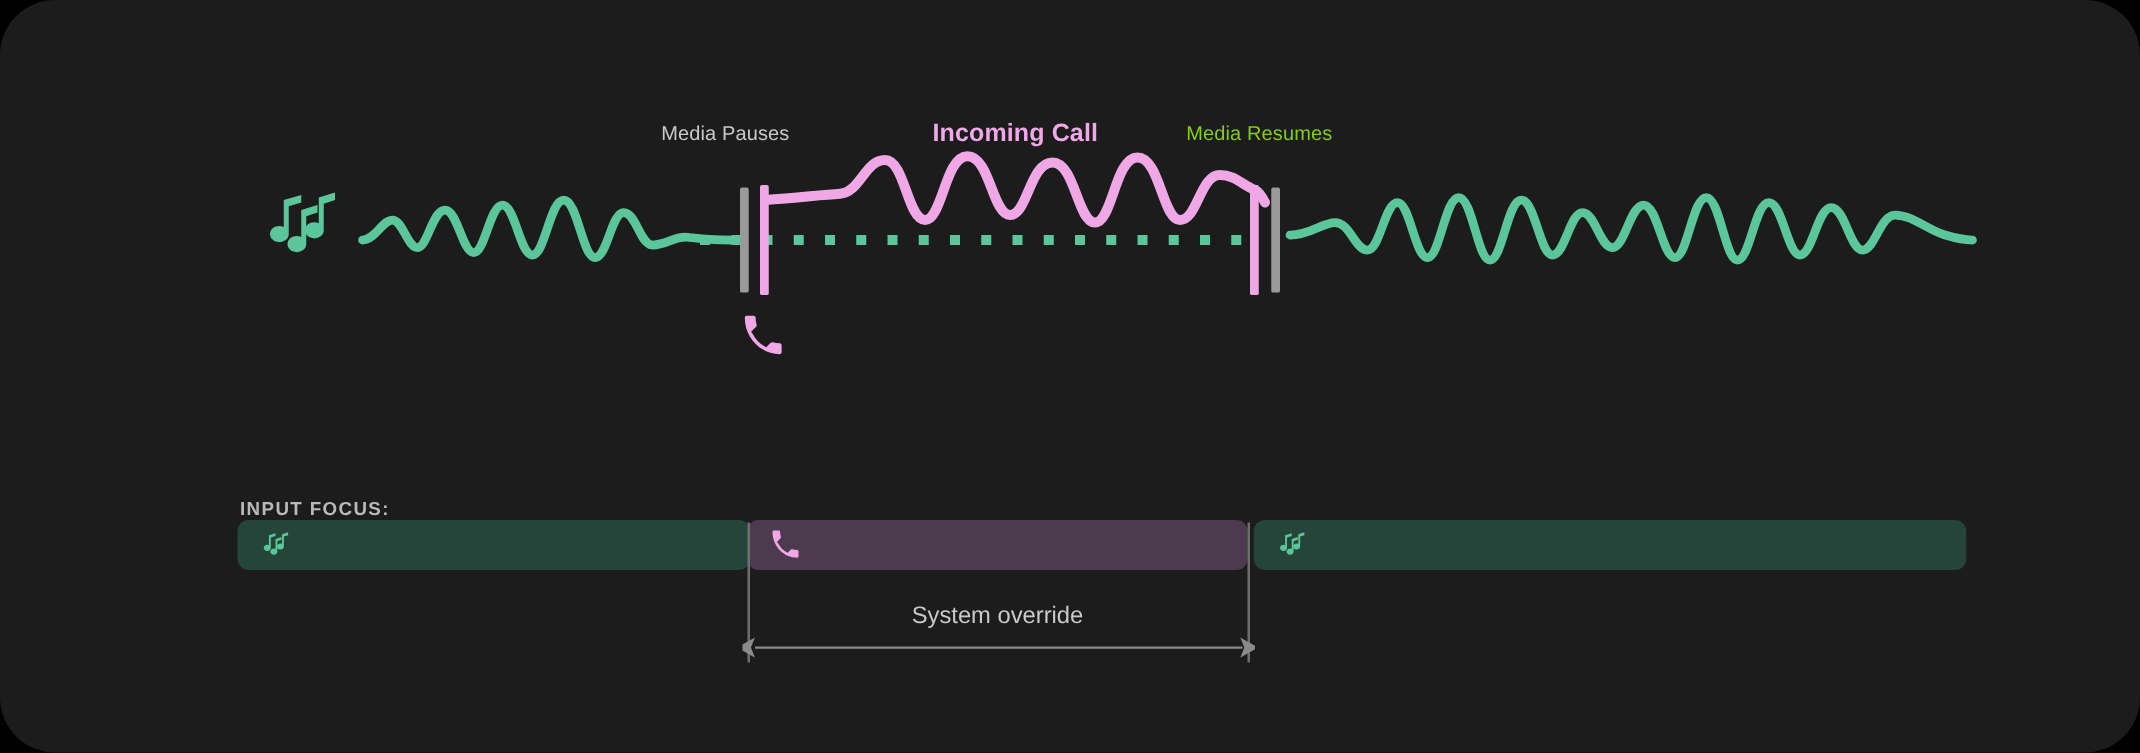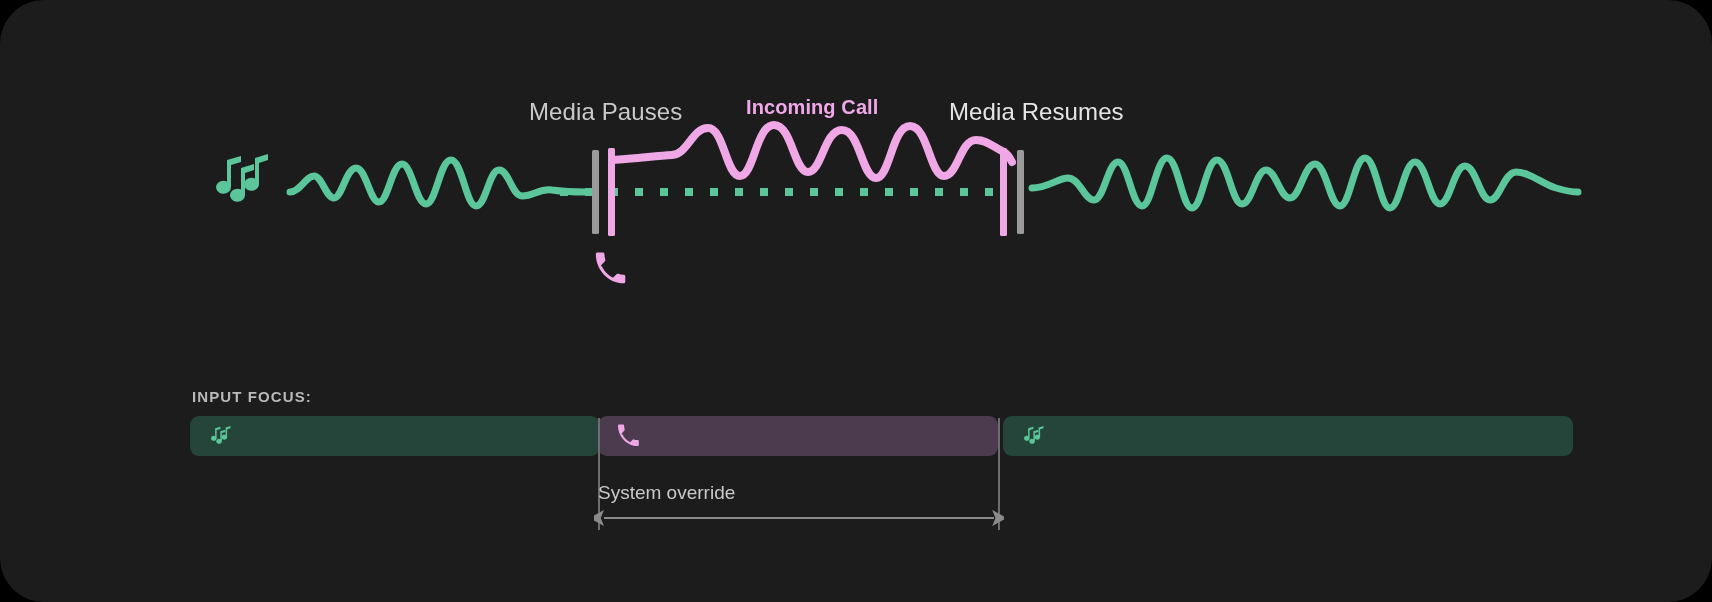--- a/index.html
+++ b/index.html
@@ -23,38 +23,38 @@
     position: absolute;
     left: 0; top: 0;
     width: 1712px;
     height: 602px;
   }
 
   
   .tl-label {
     position: absolute;
     white-space: nowrap;
-    font-size: 24px;
+    font-size: 16px;
     line-height: 1;
     letter-spacing: 0.1px;
   }
   #label-pauses {
     left: 529px; top: 100px;
     color: #c9c9c9;
   }
   #label-incoming {
     left: 746px; top: 77px;
     color: #f0a8e8;
     font-weight: 600;
     font-size: 20px;
     margin-top: 20px;
   }
   #label-resumes {
     left: 949px; top: 100px;
-    color: #e5e5e5;
+    color: #84cc16;
   }
 
   
   #wave-svg {
     position: absolute;
     left: 0; top: 0;
     width: 1712px;
     height: 330px;
     pointer-events: none;
   }
@@ -69,21 +69,21 @@
   
   #phone-icon-timeline {
     position: absolute;
     left: 593px; top: 252px;
     width: 34px; height: 34px;
   }
 
   
   #focus-label {
     position: absolute;
-    left: 192px; top: 388px;
+    left: 192px; top: 399px;
     font-size: 15px;
     font-weight: bold;
     letter-spacing: 1.1px;
     color: #b9b9b9;
     white-space: nowrap;
   }
   .focus-bar {
     position: absolute;
     top: 416px;
     height: 40px;
@@ -120,20 +120,21 @@
     height: 112px;
     background: #6e6e6e;
   }
   #bracket-line-left  { left: 598px; }
   #bracket-line-right { left: 998px; }
 
   #override-label {
     position: absolute;
     left: 598px; top: 482px;
     width: 400px;
+    text-align: center;
     font-size: 19px;
     color: #c9c9c9;
     white-space: nowrap;
   }
 
   #override-arrow {
     position: absolute;
     left: 594px; top: 505px;
     width: 410px; height: 26px;
   }

